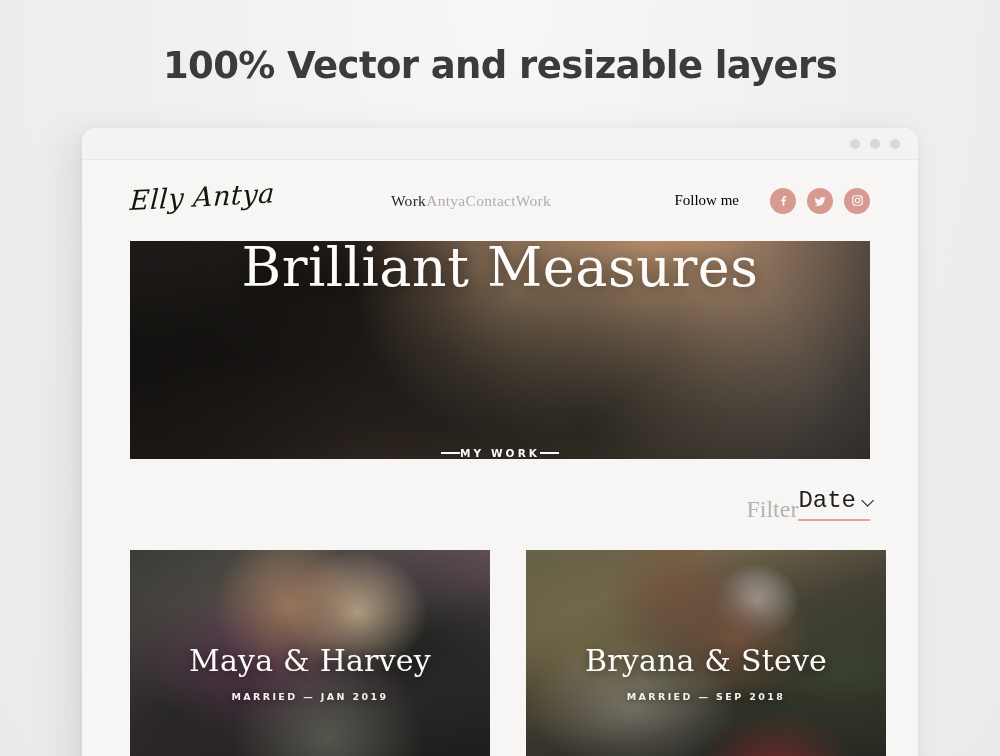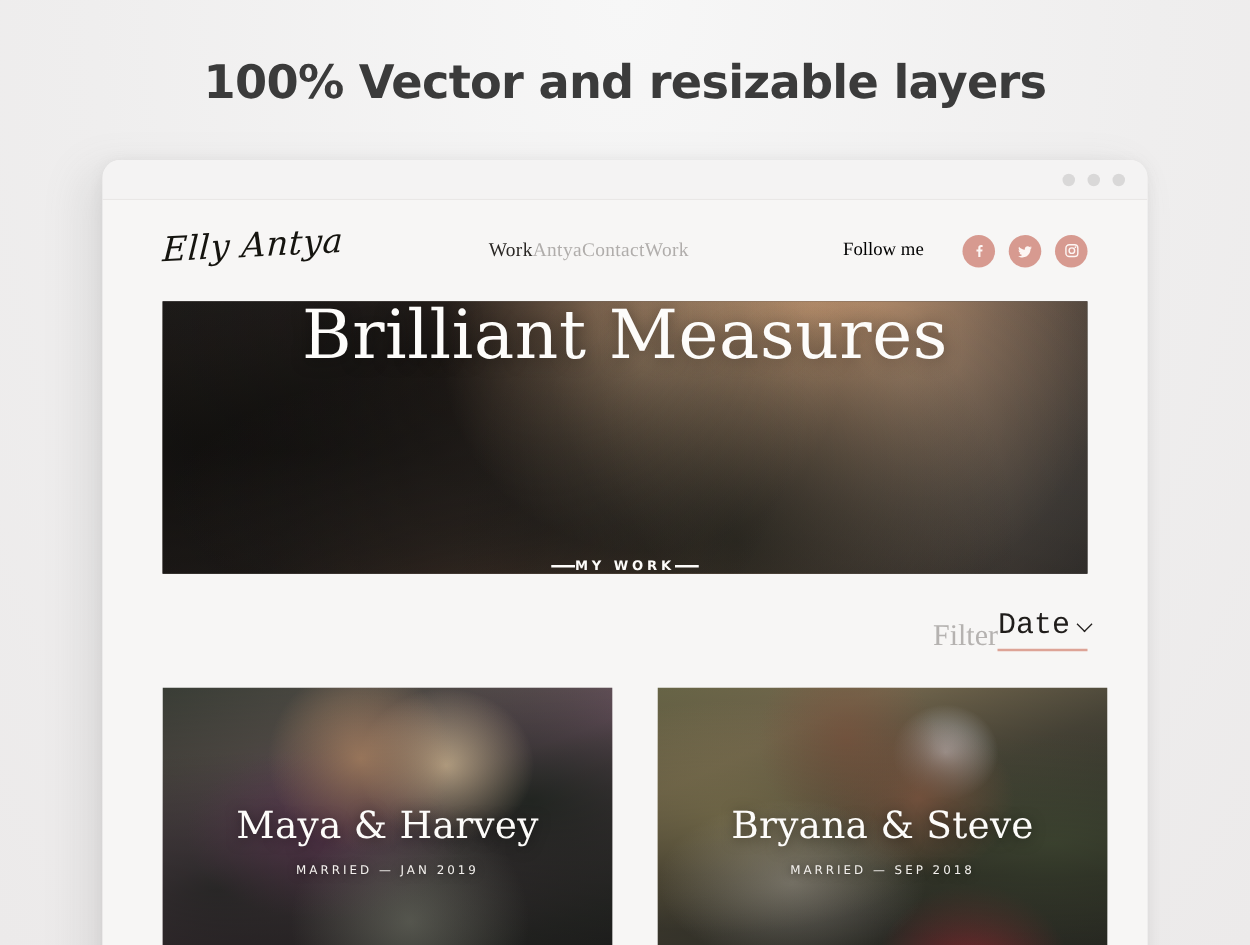--- a/index.html
+++ b/index.html
@@ -293,21 +293,21 @@
     color:#fdfcfa;
     letter-spacing:0.2px;
     line-height:1;
     text-shadow:0 2px 10px rgba(0,0,0,0.5);
     white-space:nowrap;
   }
   .card-meta {
     margin-top:15px;
     font-family:"DejaVu Sans", sans-serif;
     font-size:9.5px;
-    font-weight:normal;
+    font-weight:bold;
     letter-spacing:2.4px;
     color:#f4f1ee;
     text-shadow:0 1px 7px rgba(0,0,0,0.55);
     white-space:nowrap;
   }
 </style>
 </head>
 <body>
 
 <div class="promo-heading">100% Vector and resizable layers</div>

